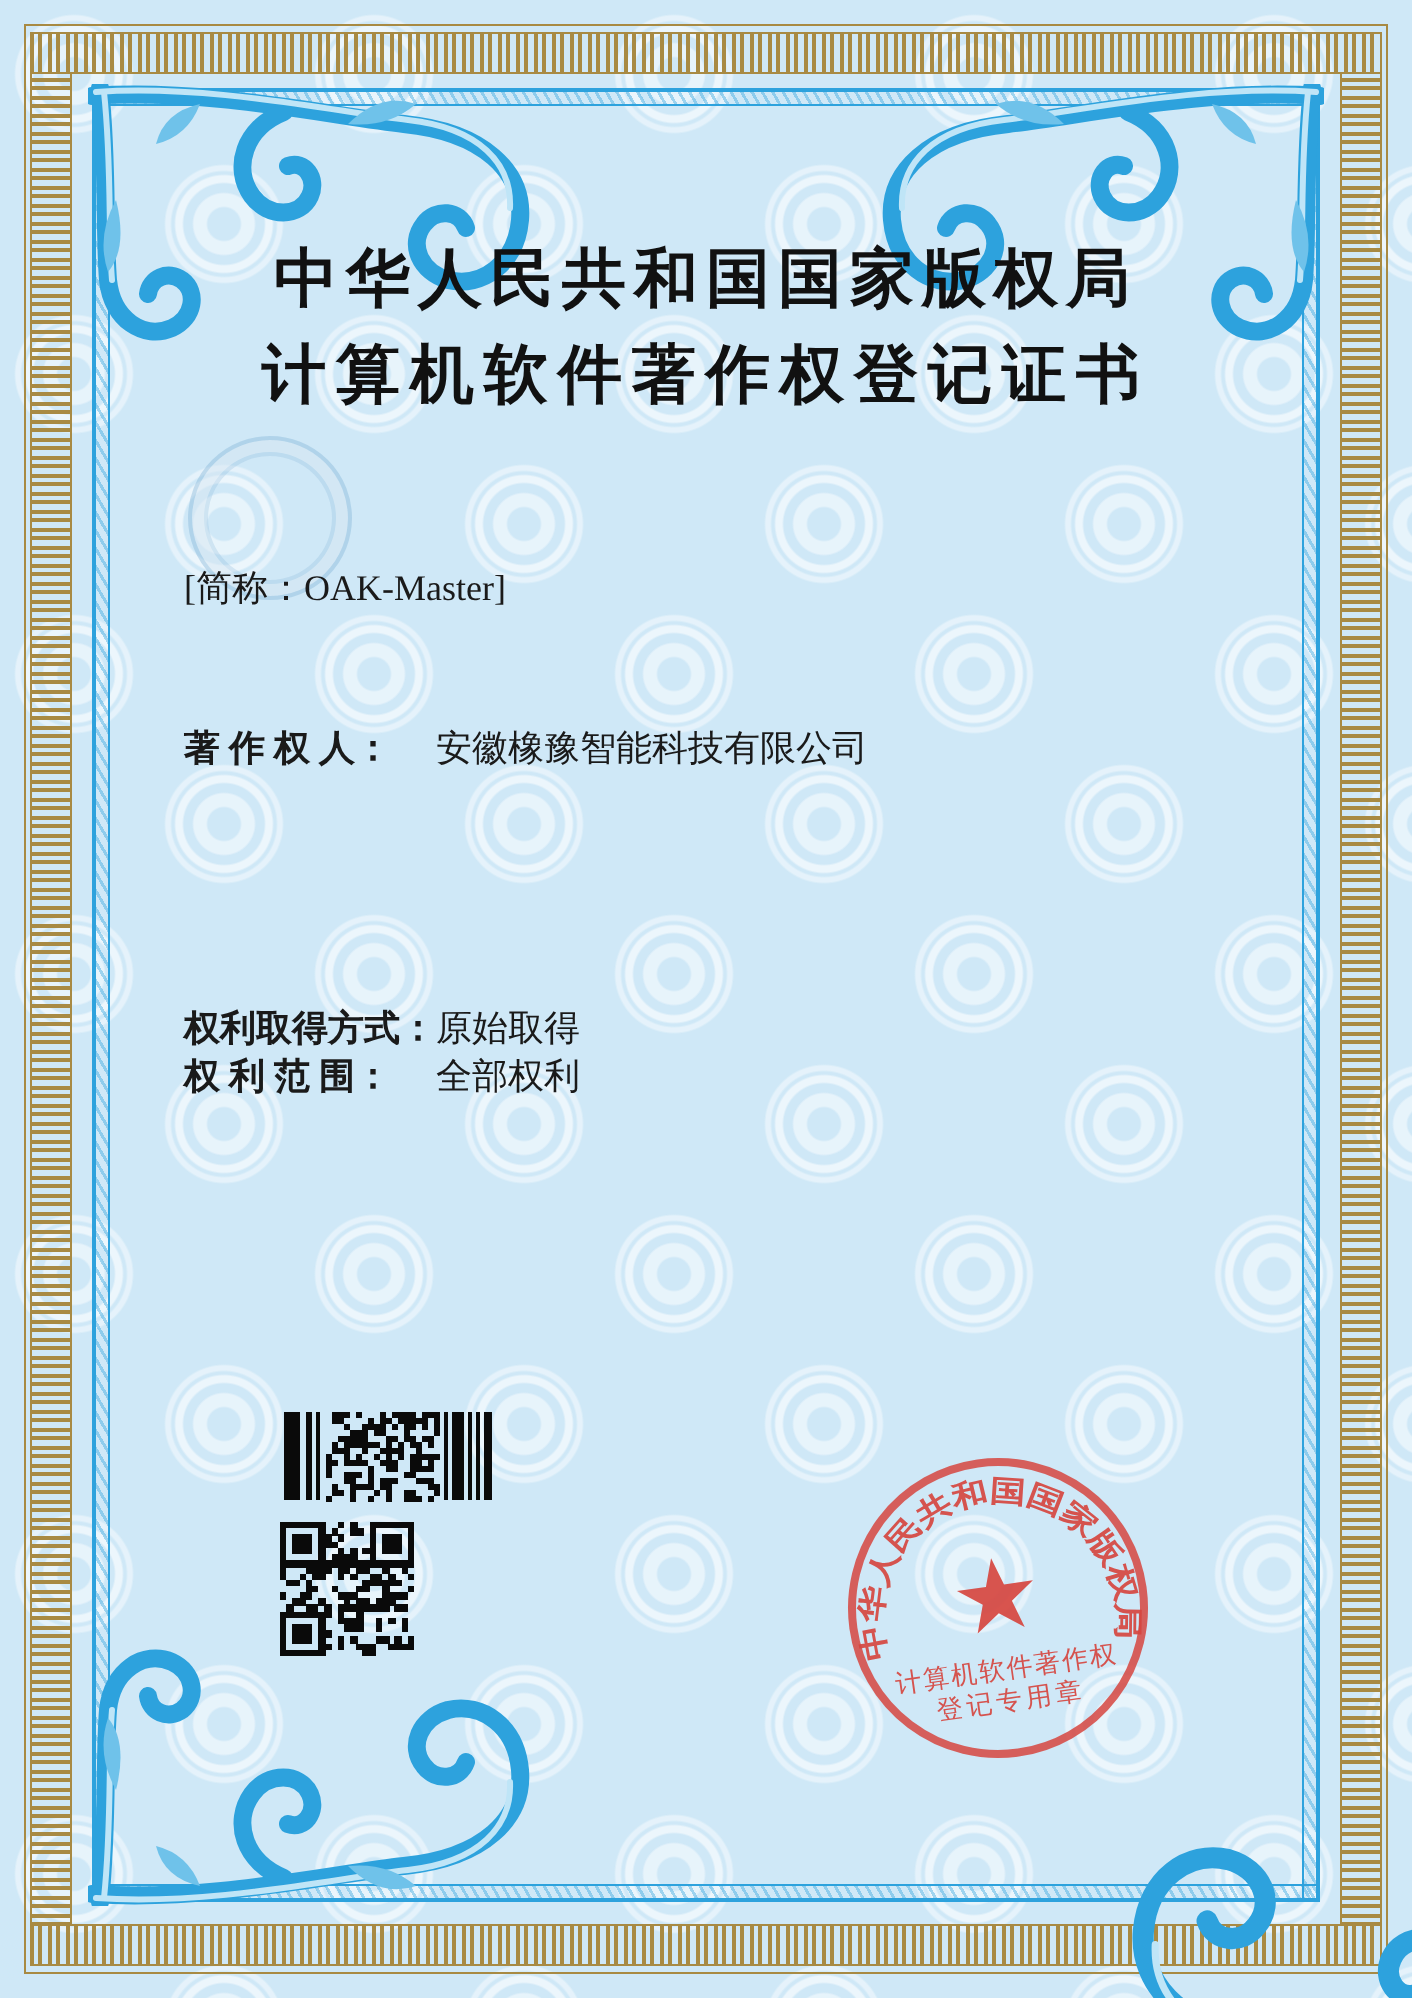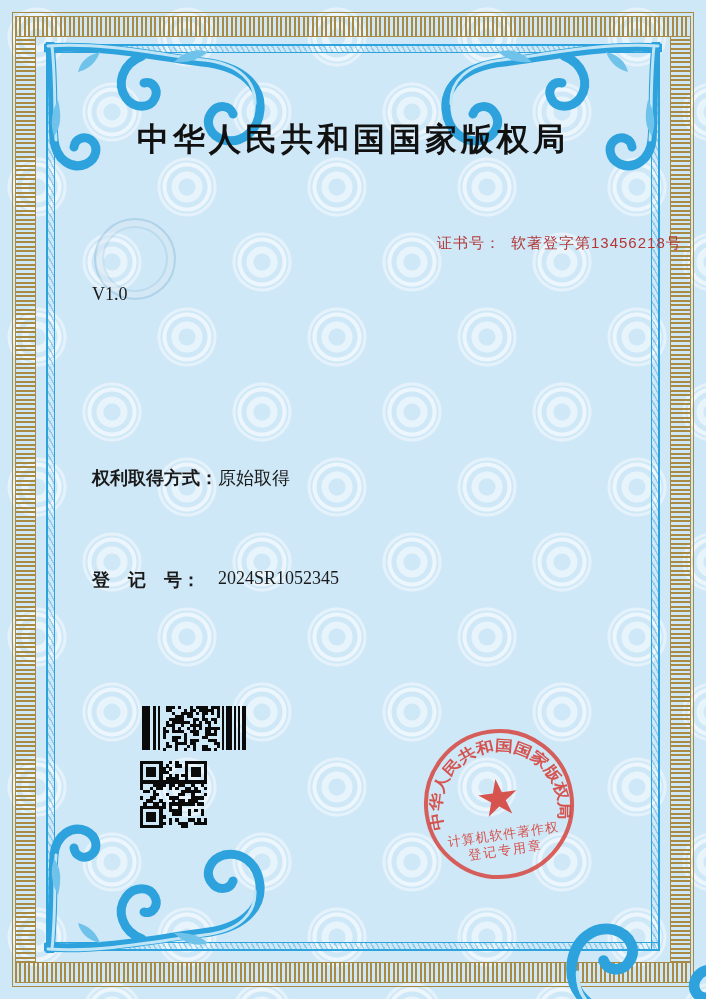--- a/index.html
+++ b/index.html
@@ -51,21 +51,21 @@
   
   .title{position:absolute;left:0;width:100%;text-align:center;color:#111;
     font-family:"Liberation Serif",serif;font-weight:bold;font-size:32px;letter-spacing:4px;}
   .title1{top:118px;} .title2{top:166px;letter-spacing:5px;}
   .certno{position:absolute;top:234px;left:437px;font-size:15px;color:#b23737;letter-spacing:1px;white-space:nowrap;}
   .certno .lbl{margin-right:10px;}
   .field{position:absolute;left:92px;font-size:18px;color:var(--ink);white-space:nowrap;}
   .field .flabel{display:inline-block;width:126px;font-weight:bold;font-family:"Liberation Serif",serif;vertical-align:top;}
   .field .fvals{display:inline-block;vertical-align:top;font-family:"Liberation Serif",serif;}
   .field .fvals div{line-height:22px;}
-  .f-name{top:283px;} .f-owner{top:362px;} .f-acq{top:466px;} .f-scope{top:526px;} .f-reg{top:568px;}
+  .f-name{top:283px;} .f-owner{top:362px;} .f-acq{top:502px;} .f-scope{top:526px;} .f-reg{top:568px;}
   .statement{position:absolute;left:75px;top:608px;width:512px;font-size:18px;line-height:42px;
     color:var(--ink);font-family:"Liberation Serif",serif;text-indent:2em;text-align:justify;}
   
   .barcode{position:absolute;left:142px;top:706px;width:104px;height:44px;}
   .barcode div{position:absolute;background:#0a0a0a;}
   .qrcode{position:absolute;left:140px;top:761px;width:67px;height:67px;}
   .qrcode div{position:absolute;background:#0a0a0a;}
   
   .seal{position:absolute;left:424px;top:729px;width:150px;height:150px;transform:rotate(-8deg);}
   .seal-ring{position:absolute;inset:0;border-radius:50%;border:4px solid rgba(214,69,63,.85);}
@@ -154,33 +154,34 @@
     <g fill="#6fc2ea">
       <path d="M130,20 q16,-16 34,-10 q-14,12 -34,10z"></path>
       <path d="M56,10 q-6,16 -22,20 q4,-16 22,-20z"></path>
       <path d="M14,58 q-10,18 -4,36 q10,-12 4,-36z"></path>
     </g>
   </svg>
 
   <div class="big-emblem"></div>
 
   <div class="title title1">中华人民共和国国家版权局</div>
-
-  <div class="certno">
-    <span class="lbl">证书号：</span><span>软著登字第13456218号</span>
+  <div class="title title2">计算机软件著作权登记证书</div>
+
+
+  <div class="field f-name">
+    <span class="fvals"><div>[简称：OAK-Master]</div></span>
   </div>
-
-  <div class="field f-name">
-    <span class="fvals"><div>V1.0</div></span>
+  <div class="field f-owner">
+    <span class="flabel">著 作 权 人：</span><span class="fvals">安徽橡豫智能科技有限公司</span>
   </div>
   <div class="field f-acq">
     <span class="flabel">权利取得方式：</span><span class="fvals">原始取得</span>
   </div>
-  <div class="field f-reg">
-    <span class="flabel">登　记　号：</span><span class="fvals">2024SR1052345</span>
+  <div class="field f-scope">
+    <span class="flabel">权 利 范 围：</span><span class="fvals">全部权利</span>
   </div>
 
 
   <div class="barcode" id="barcode">
       <div style="left: 0px; top: 0px; width: 8px; height: 44px;"></div>
       <div style="left: 11px; top: 0px; width: 3px; height: 44px;"></div>
       <div style="left: 16px; top: 0px; width: 2px; height: 44px;"></div>
       <div style="left: 80px; top: 0px; width: 2px; height: 44px;"></div>
       <div style="left: 84px; top: 0px; width: 6px; height: 44px;"></div>
       <div style="left: 92px; top: 0px; width: 2px; height: 44px;"></div>

